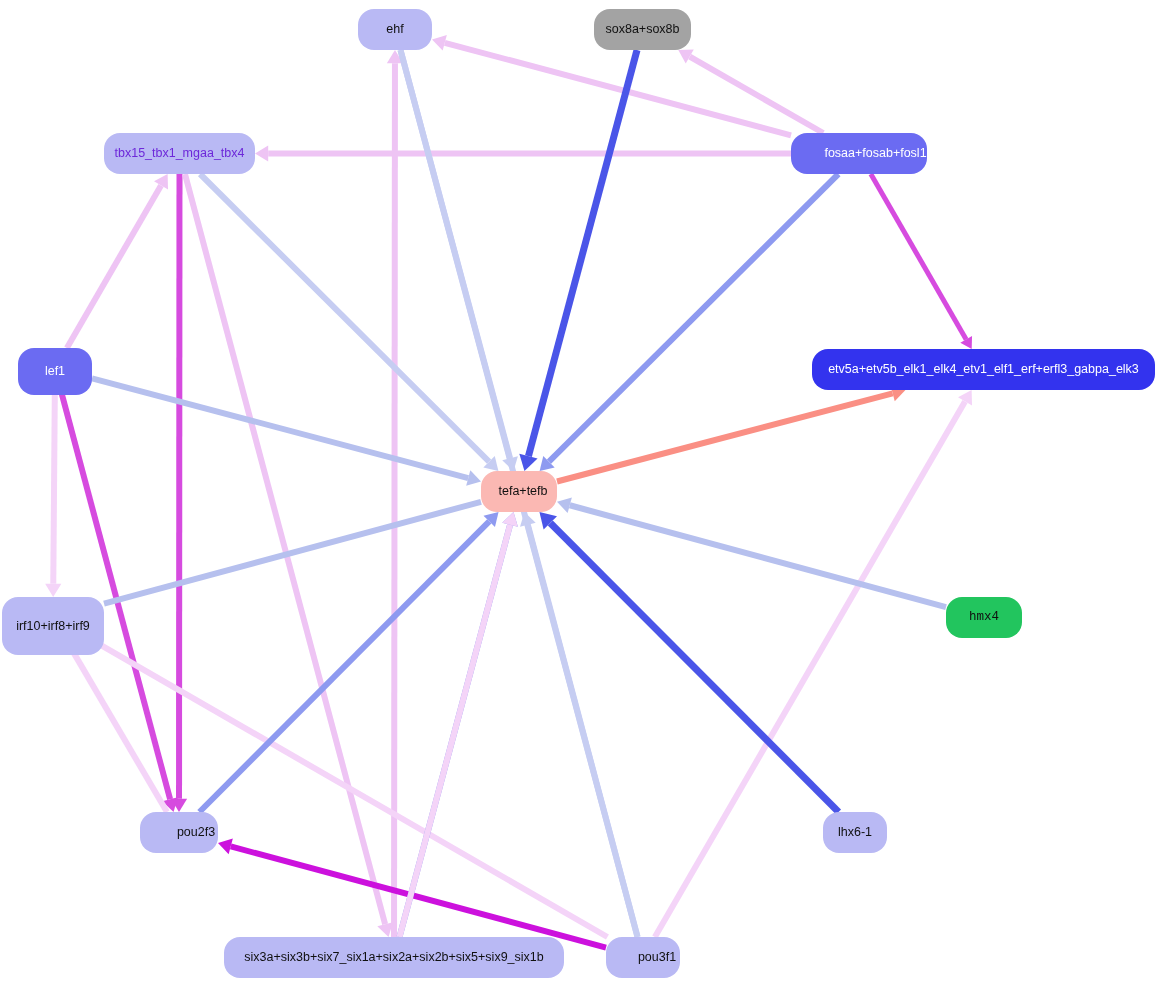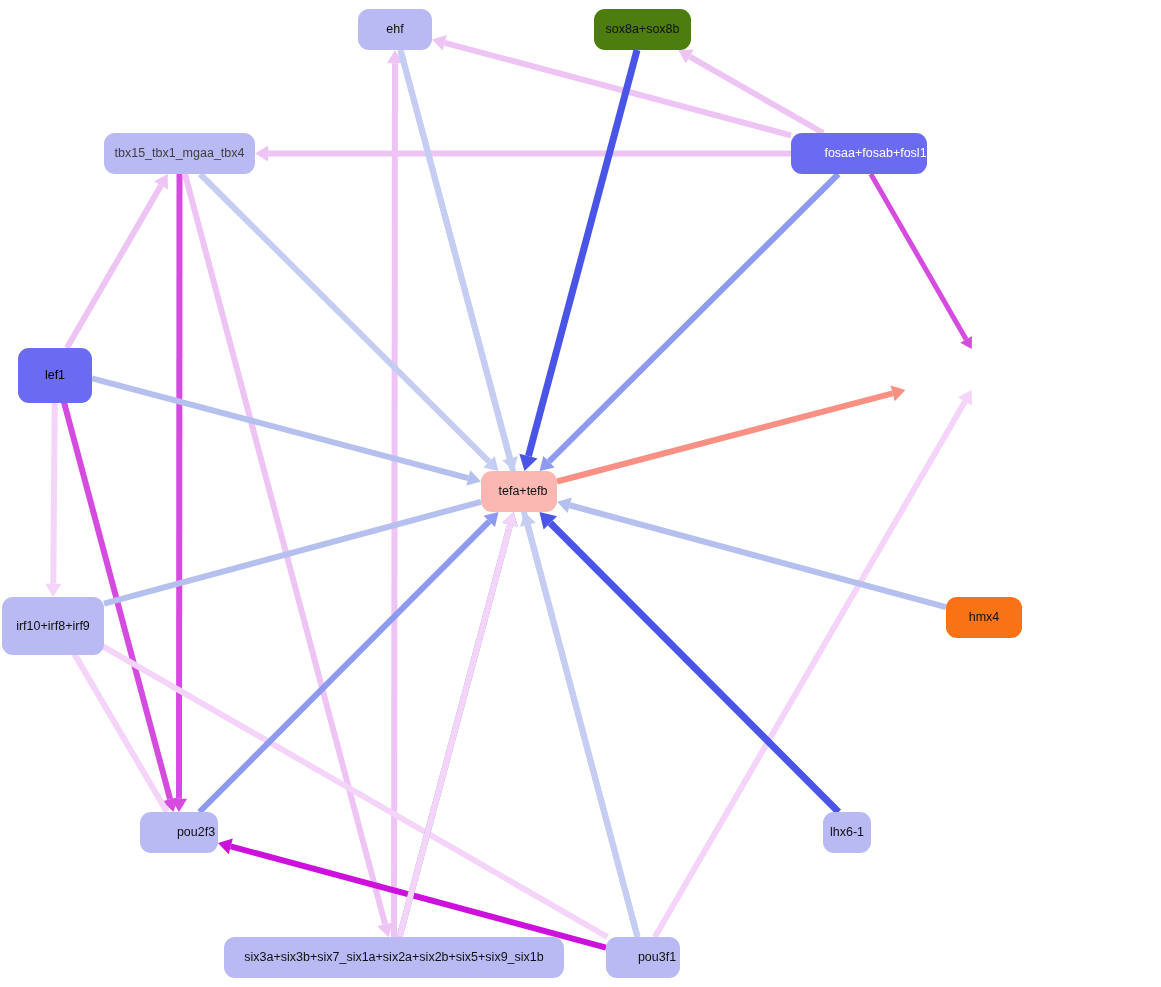--- a/index.html
+++ b/index.html
@@ -20,21 +20,21 @@
   #edge-layer {
     position: absolute;
     left: 0;
     top: 0;
     width: 1161px;
     height: 987px;
   }
   .node {
     position: absolute;
     box-sizing: border-box;
-    border-radius: 11px;
+    border-radius: 16px;
     display: flex;
     align-items: center;
     justify-content: center;
     text-align: center;
     white-space: nowrap;
     font-size: 12.5px;
     line-height: 1;
     letter-spacing: 0px;
     color: #101010;
     cursor: pointer;
@@ -156,42 +156,45 @@
         <line x1="400.5021645021645" y1="50" x2="510.07608274174936" y2="458.25121150555015" stroke="#c6cdf2" stroke-width="6" stroke-linecap="butt"></line>
       </g>
       <g>
         <polygon points="513.5010729613734,512 517.904627833237,526.8478518476743 502.25776892394947,522.650733041535" fill="#f4d4f8"></polygon>
         <line x1="399.4989270386266" y1="937" x2="510.08119837859323" y2="524.7492924446046" stroke="#f4d4f8" stroke-width="6" stroke-linecap="butt"></line>
       </g>
     </svg>
 <div class="node" style="left: 358px; top: 9px; width: 74px; height: 41px; background: rgb(185, 185, 244); color: rgb(16, 16, 16);">
       <span class="node-label">ehf</span>
     </div>
-    <div class="node" style="left: 594px; top: 9px; width: 97px; height: 41px; background: #4d7c0f; color: rgb(16, 16, 16);">
+    <div class="node" style="left: 594px; top: 9px; width: 97px; height: 41px; background: #a3a3a3; color: rgb(16, 16, 16);">
       <span class="node-label">sox8a+sox8b</span>
     </div>
-    <div class="node" style="left: 104px; top: 133px; width: 151px; height: 41px; background: rgb(185, 185, 244); color: #404040;">
+    <div class="node" style="left: 104px; top: 133px; width: 151px; height: 41px; background: rgb(185, 185, 244); color: #6d28d9;">
       <span class="node-label">tbx15_tbx1_mgaa_tbx4</span>
     </div>
     <div class="node" style="left: 791px; top: 133px; width: 136px; height: 41px; background: rgb(107, 107, 242); color: rgb(255, 255, 255); padding-left: 40px;">
       <span class="node-label">fosaa+fosab+fosl1a</span>
     </div>
-    <div class="node" style="left: 18px; top: 348px; width: 74px; height: 55px; background: rgb(107, 107, 242); color: #000000;">
+    <div class="node" style="left: 18px; top: 348px; width: 74px; height: 47px; background: rgb(107, 107, 242); color: #ffffff;">
       <span class="node-label">lef1</span>
+    </div>
+    <div class="node" style="left: 812px; top: 349px; width: 343px; height: 41px; background: rgb(51, 51, 238); color: rgb(255, 255, 255);">
+      <span class="node-label">etv5a+etv5b_elk1_elk4_etv1_elf1_erf+erfl3_gabpa_elk3</span>
     </div>
     <div class="node" style="left: 481px; top: 471px; width: 76px; height: 41px; background: rgb(251, 184, 179); color: rgb(16, 16, 16); padding-left: 8px;">
       <span class="node-label">tefa+tefb</span>
     </div>
     <div class="node" style="left: 2px; top: 597px; width: 102px; height: 58px; background: rgb(185, 185, 244); color: rgb(16, 16, 16);">
       <span class="node-label">irf10+irf8+irf9</span>
     </div>
-    <div class="node" style="left: 946px; top: 597px; width: 76px; height: 41px; background: #f97316; color: rgb(16, 16, 16);">
+    <div class="node" style="left: 946px; top: 597px; width: 76px; height: 41px; background: #22c55e; color: rgb(16, 16, 16); font-family: Liberation Mono, monospace;">
       <span class="node-label">hmx4</span>
     </div>
-    <div class="node" style="left: 823px; top: 812px; width: 48px; height: 41px; background: rgb(185, 185, 244); color: rgb(16, 16, 16);">
+    <div class="node" style="left: 823px; top: 812px; width: 64px; height: 41px; background: rgb(185, 185, 244); color: rgb(16, 16, 16);">
       <span class="node-label">lhx6-1</span>
     </div>
     <div class="node" style="left: 140px; top: 812px; width: 78px; height: 41px; background: rgb(185, 185, 244); color: rgb(16, 16, 16); padding-left: 34px;">
       <span class="node-label">pou2f3</span>
     </div>
     <div class="node" style="left: 224px; top: 937px; width: 340px; height: 41px; background: rgb(185, 185, 244); color: rgb(16, 16, 16);">
       <span class="node-label">six3a+six3b+six7_six1a+six2a+six2b+six5+six9_six1b</span>
     </div>
     <div class="node" style="left: 606px; top: 937px; width: 74px; height: 41px; background: rgb(185, 185, 244); color: rgb(16, 16, 16); padding-left: 28px;">
       <span class="node-label">pou3f1</span>

